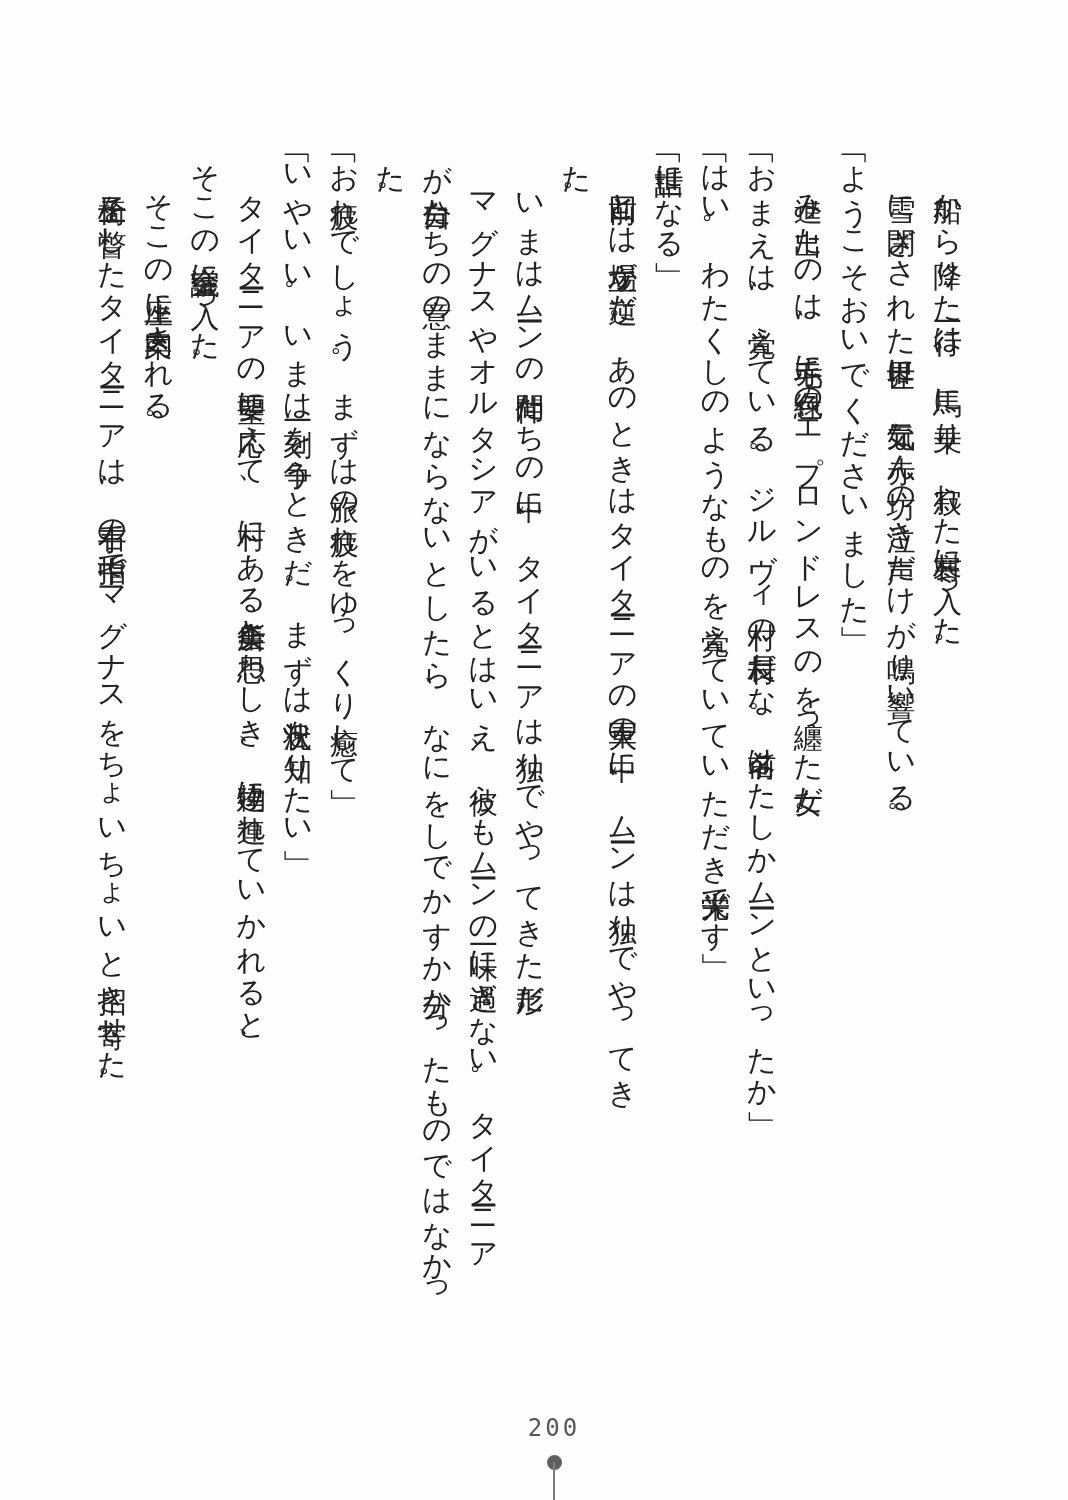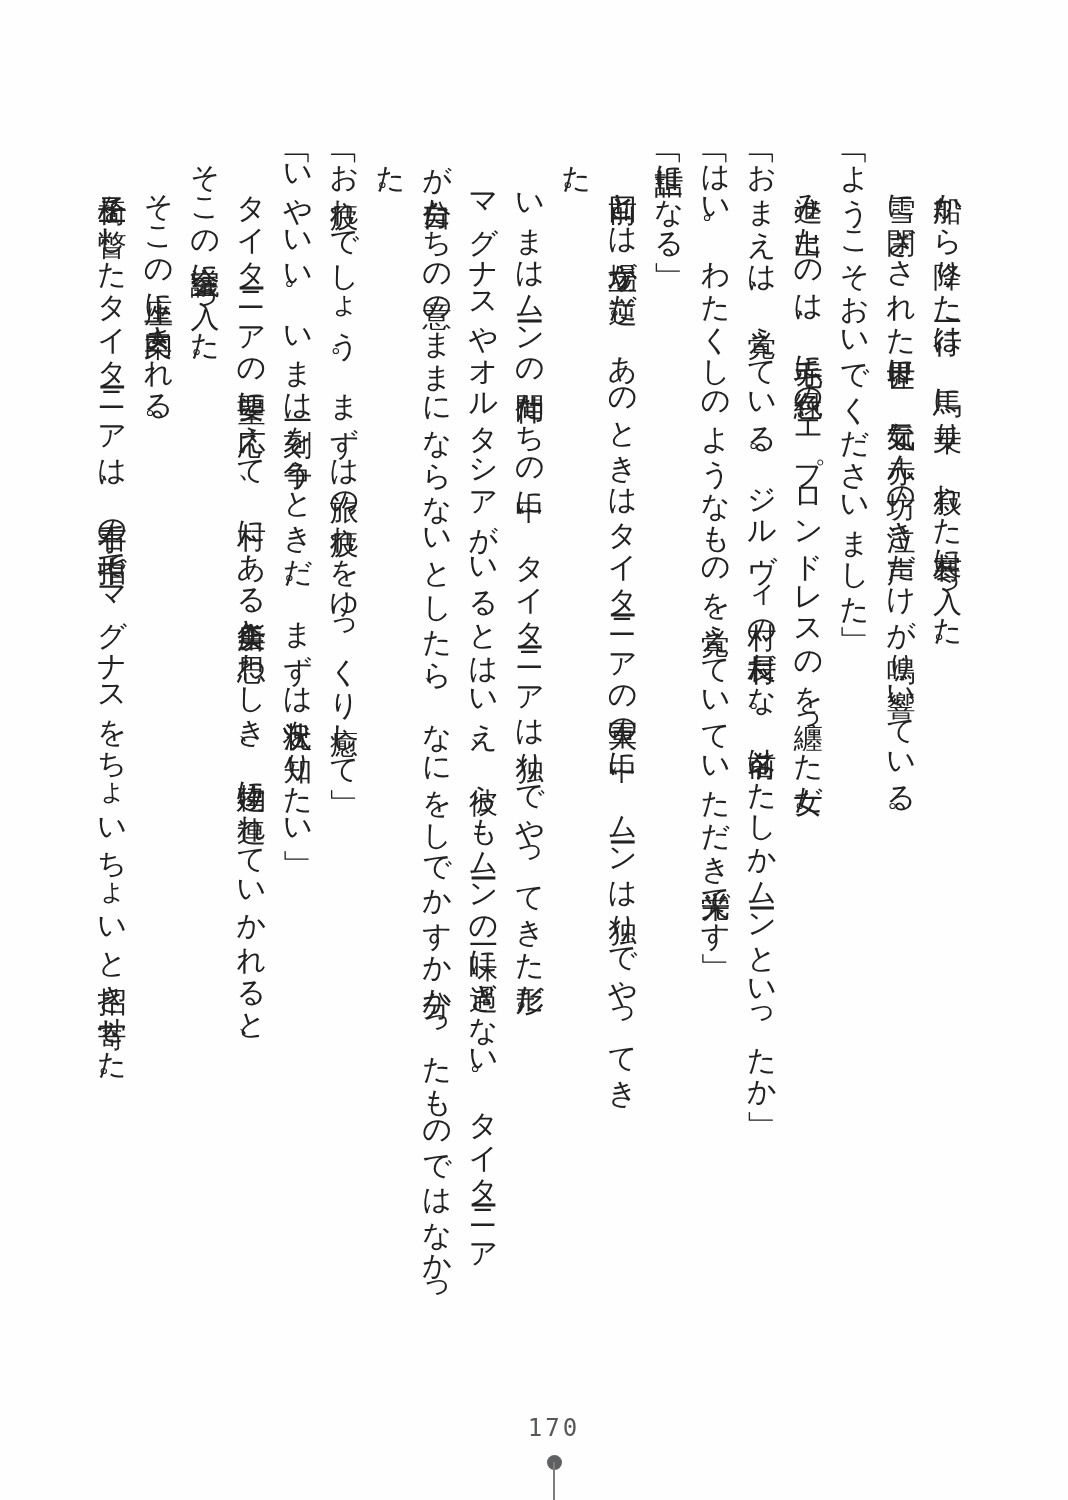--- a/index.html
+++ b/index.html
@@ -93,19 +93,19 @@
 が自分たちの意のままにならないとしたら、なにをしでかすか分かったものではなかった。</p>
       <p class="para quote">「お疲れでしょう。まずは旅の疲れをゆっくり癒して」</p>
       <p class="para quote">「いやいい。いまは一刻を争うときだ。まずは状況を知りたい」</p>
       <p class="para narrative">タイターニアの要望に応えて、村にある集会所と思わしき、建物に連れていかれると、
 そこの会議室に入った。</p>
       <p class="para narrative">そこの上座に案内される。</p>
       <p class="para narrative">椅子を一瞥したタイターニアは、右手の中指でマグナスをちょいちょいと招き寄せた。</p>
     </main>
 
   <div class="footer">
-    <span class="page-number">170</span>
+    <span class="page-number">200</span>
   </div>
 
   <div class="marker-dot"></div>
   <div class="marker-line"></div>
 
 </div>
 
 </body></html>

